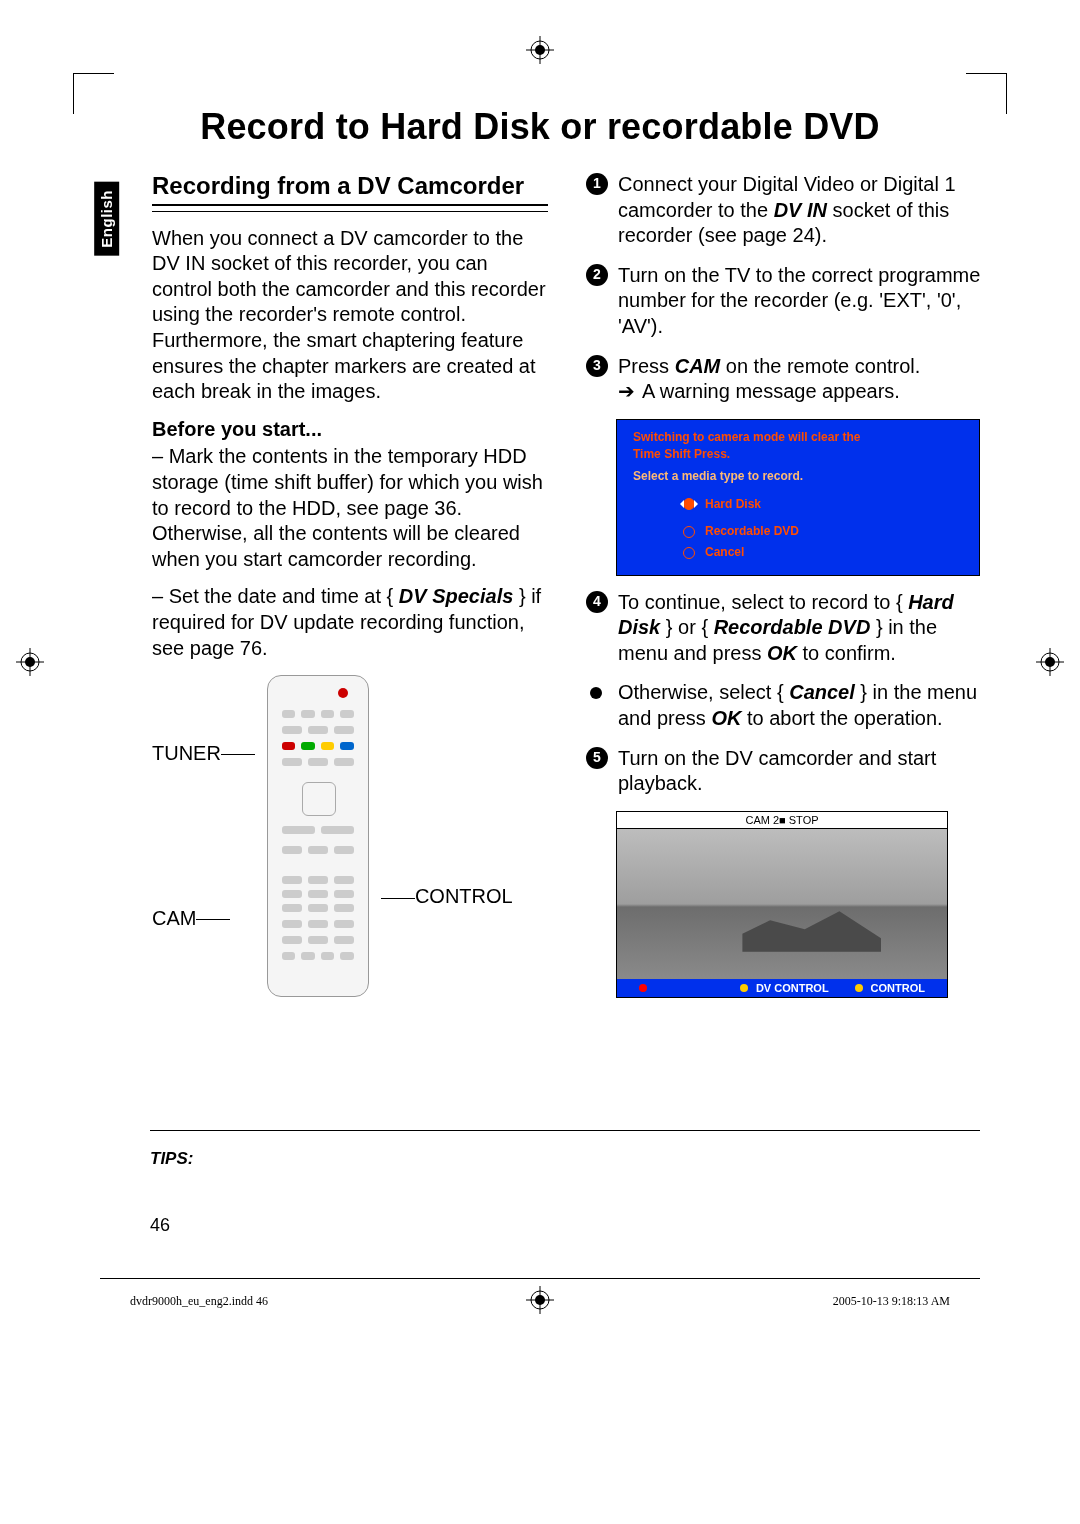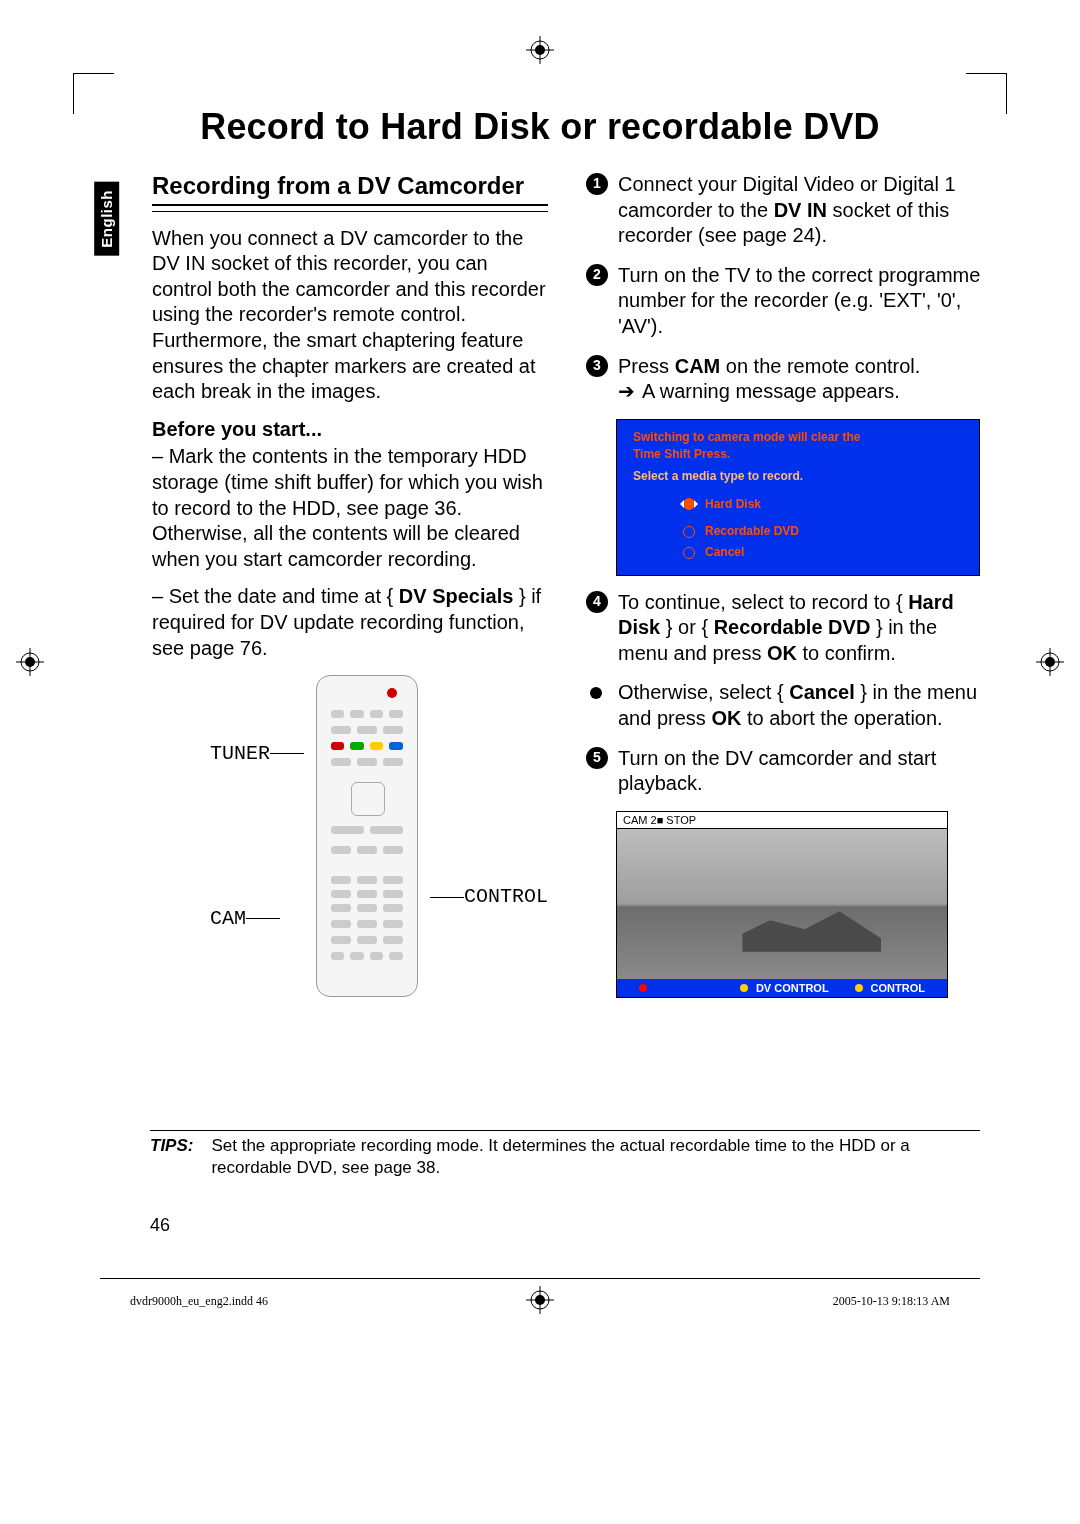--- a/index.html
+++ b/index.html
@@ -63,23 +63,22 @@
     height: 5px;
     border-top: 2px solid #000;
     border-bottom: 1px solid #000;
     margin-bottom: 14px;
   }
   p { margin: 0 0 12px 0; }
   .subhead { font-weight: 800; margin-top: 6px; margin-bottom: 2px; }
   .remote-figure {
     margin-top: 14px;
     display: flex;
-    justify-content: flex-end;
+    justify-content: flex-start;
     align-items: center;
-    font-family: Liberation Mono, monospace;
   }
   .remote-body {
     width: 100px;
     height: 320px;
     border: 1px solid #999;
     border-radius: 14px;
     background: #f5f5f5;
     margin: 0 12px;
     position: relative;
   }
@@ -123,60 +122,60 @@
   .blue-dialog .opt .radio.sel { background:#ff4d00; box-shadow:0 0 0 2px #0030ec, 0 0 0 3px #ff4d00 inset;}
   .blue-dialog .opt.first .radio { position:relative;}
   .blue-dialog .opt.first .radio::before{content:"";position:absolute;left:-8px;top:1px;border:4px solid transparent;border-right-color:#fff;}
   .blue-dialog .opt.first .radio::after{content:"";position:absolute;right:-8px;top:1px;border:4px solid transparent;border-left-color:#fff;}
 
   .cam-figure {
     width: 330px;
     margin: 4px 0 0 30px;
     border:1px solid #000;
   }
-  .cam-top { display:flex; justify-content:flex-start; background:#fff; font-family:Arial; font-size:11px; padding:1px 6px; border-bottom:1px solid #000;}
+  .cam-top { display:flex; justify-content:center; background:#fff; font-family:Arial; font-size:11px; padding:1px 6px; border-bottom:1px solid #000;}
   .cam-img { height:150px; background:
     linear-gradient(#bdbdbd,#9e9e9e 50%, #6d6d6d 52%, #8a8a8a);
     position:relative;
   }
   .cam-img::after{
     content:""; position:absolute; left:38%; top:52%; width:42%; height:30%;
     background:#4a4a4a; clip-path: polygon(0 60%, 20% 30%, 45% 50%, 70% 10%, 100% 70%, 100% 100%, 0 100%);
   }
   .cam-bar { background:#0030ec; color:#fff; font-family:Arial; font-size:11px; font-weight:700; display:flex; align-items:center; padding:2px 22px;}
   .cam-bar .led{ width:8px;height:8px;border-radius:50%;margin-right:8px;}
   .cam-bar .red{background:#f00;}
   .cam-bar .yel{background:#ffcc00;}
   .cam-bar .spacer{flex:1;}
 
   .tips {
     position:absolute;
     left: 150px; right: 100px;
     top: 1130px;
     border-top:1px solid #000;
-    padding-top:4px;
+    padding-top:17px;
     display:flex;
     gap:18px;
     font-size:17px;
   }
   .tips-label{ font-style:italic; font-weight:700;}
   .page-num { position:absolute; left:150px; top:1214px; font-size:18px;}
   .footer {
     position:absolute;
     left:130px; right:130px; top:1294px;
     display:flex; justify-content:space-between;
     font-size:12px; font-family: "Times New Roman", serif;
     border:none;
   }
   .footer::before{
     content:""; position:absolute; left:-30px; right:-30px; top:-16px;
     border-top:1px solid #000;
     height:0;
   }
-  b{font-weight:800;}
+  b{font-weight:800;font-style:italic;}
 </style>
 </head>
 <body>
 
 <div class="reg-mark" style="left:526px; top:36px;">
   <svg viewBox="0 0 28 28">
       <circle cx="14" cy="14" r="9" fill="none" stroke="#000"></circle>
       <circle cx="14" cy="14" r="5" fill="#000"></circle>
       <line x1="14" y1="0" x2="14" y2="28" stroke="#000"></line>
       <line x1="0" y1="14" x2="28" y2="14" stroke="#000"></line>
@@ -371,21 +370,20 @@
           <span>CONTROL</span>
         </div>
       </div>
 
     </div>
   </div>
 </div>
 
 <div class="tips">
   <span class="tips-label">TIPS:</span>
-  <span>Set the appropriate recording mode. It determines the actual recordable time to the HDD or a recordable DVD, see page 38.</span>
 </div>
 
 <div class="page-num">46</div>
 
 <div class="footer">
   <span>dvdr9000h_eu_eng2.indd   46</span>
   <span>2005-10-13   9:18:13 AM</span>
 </div>
 
 </body></html>

